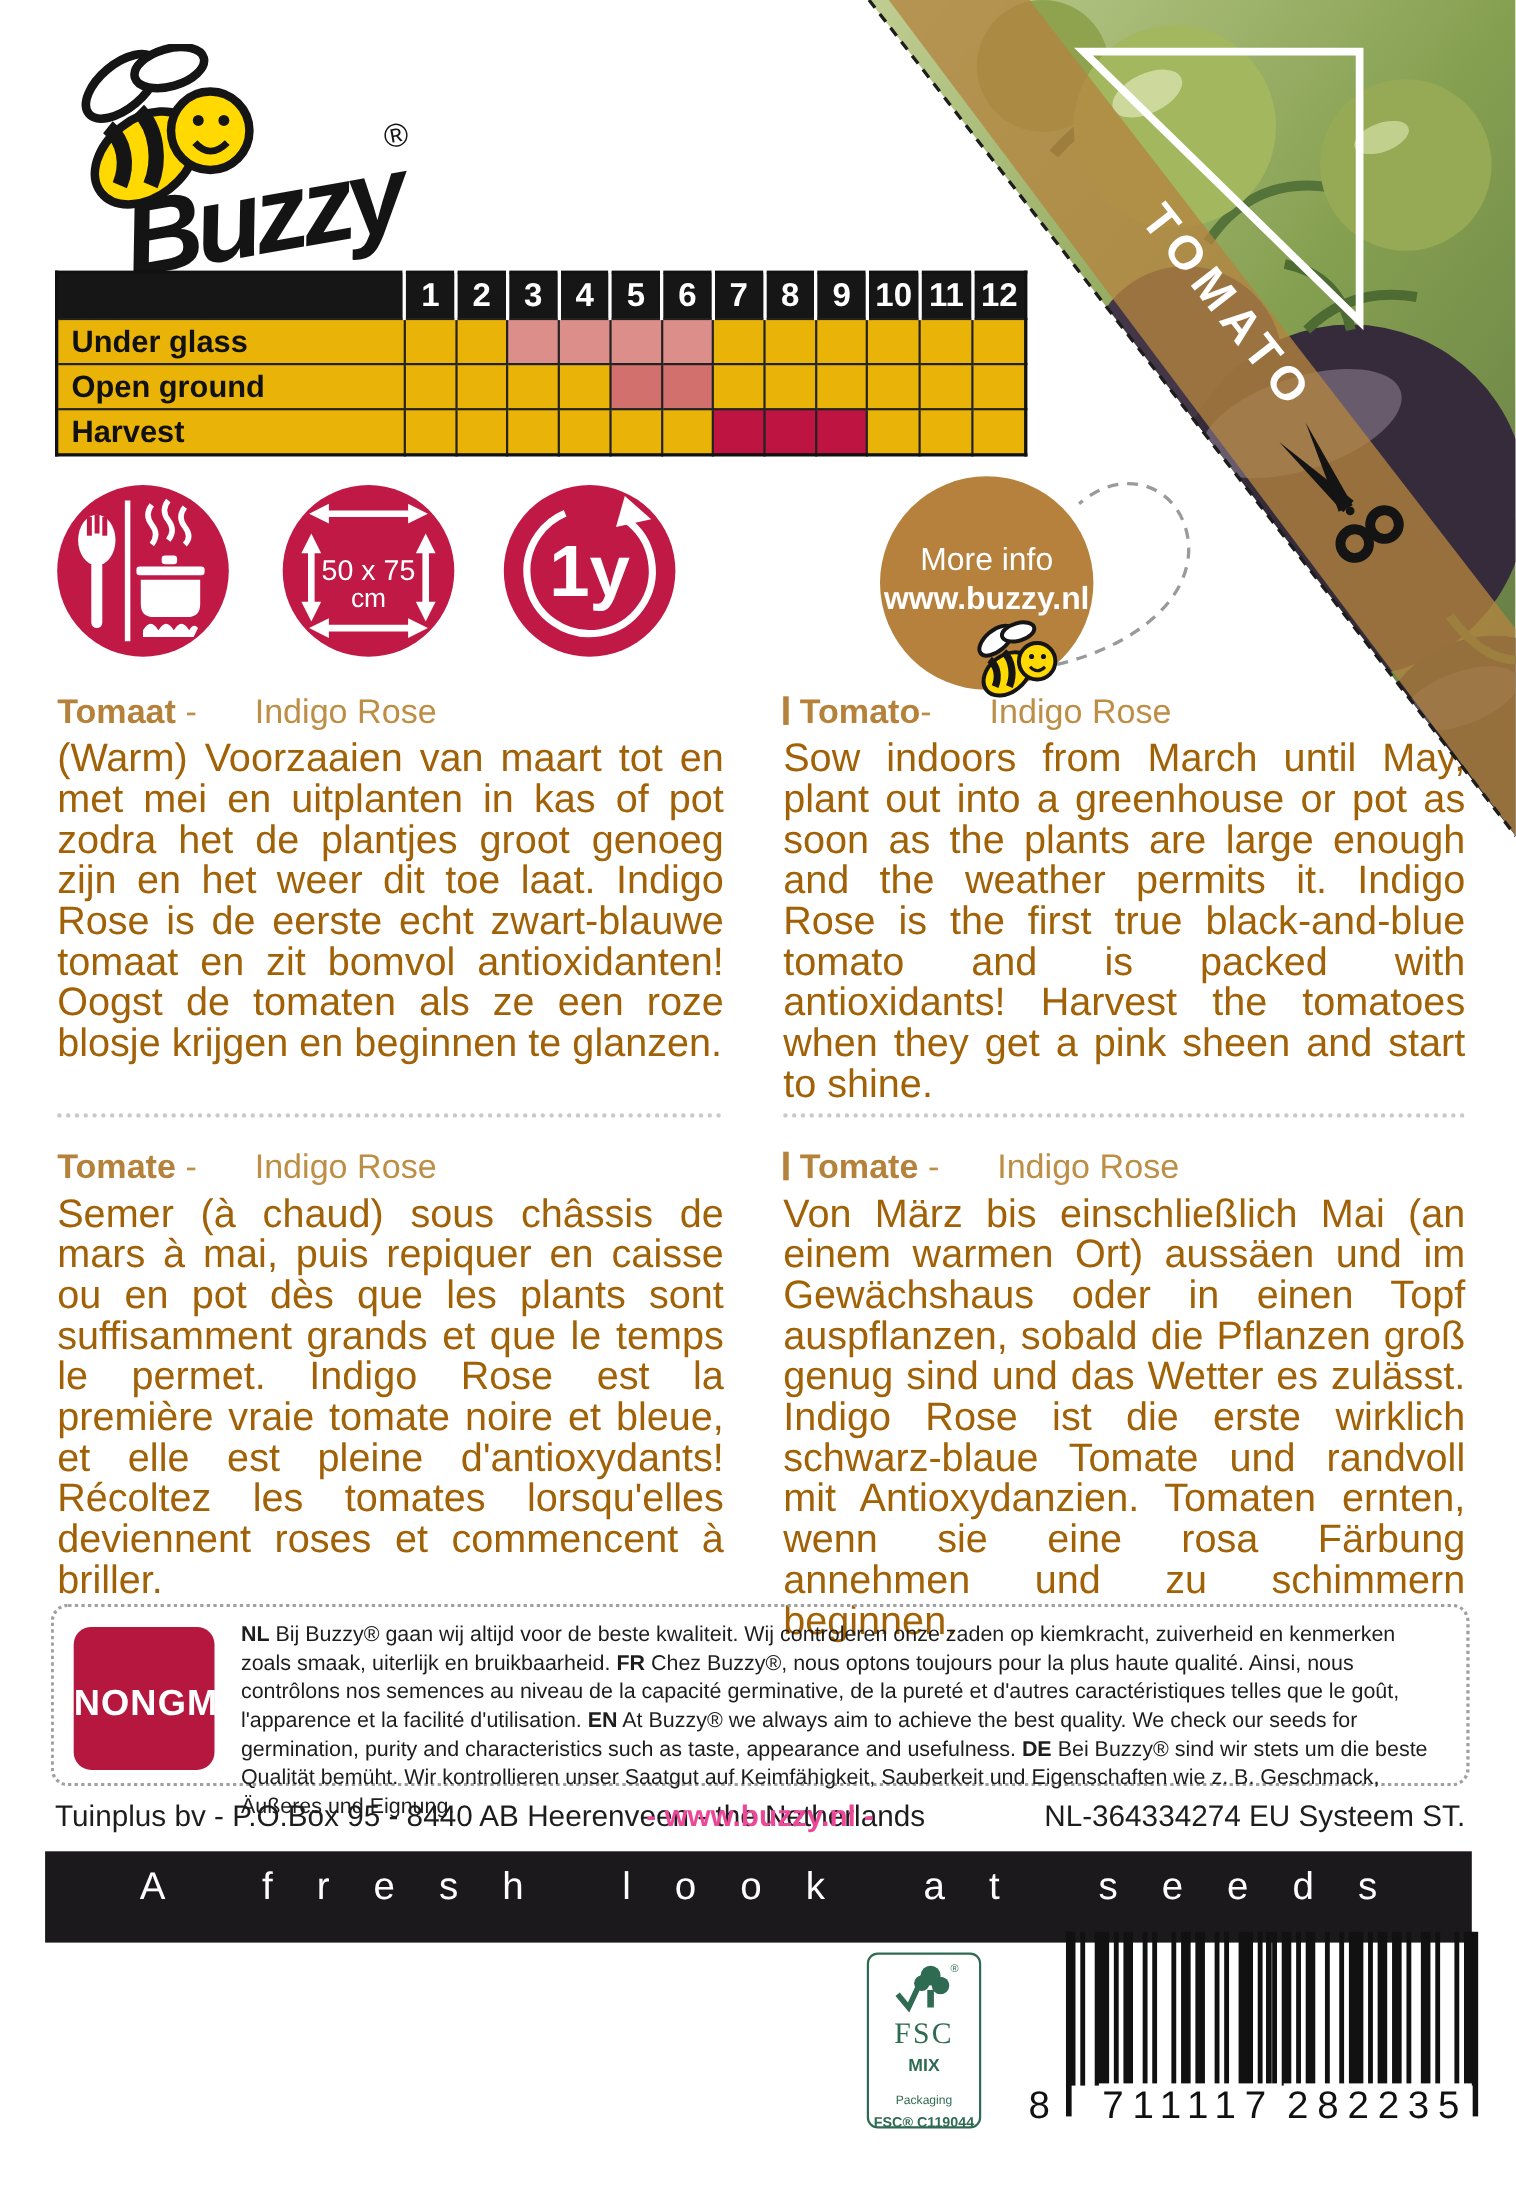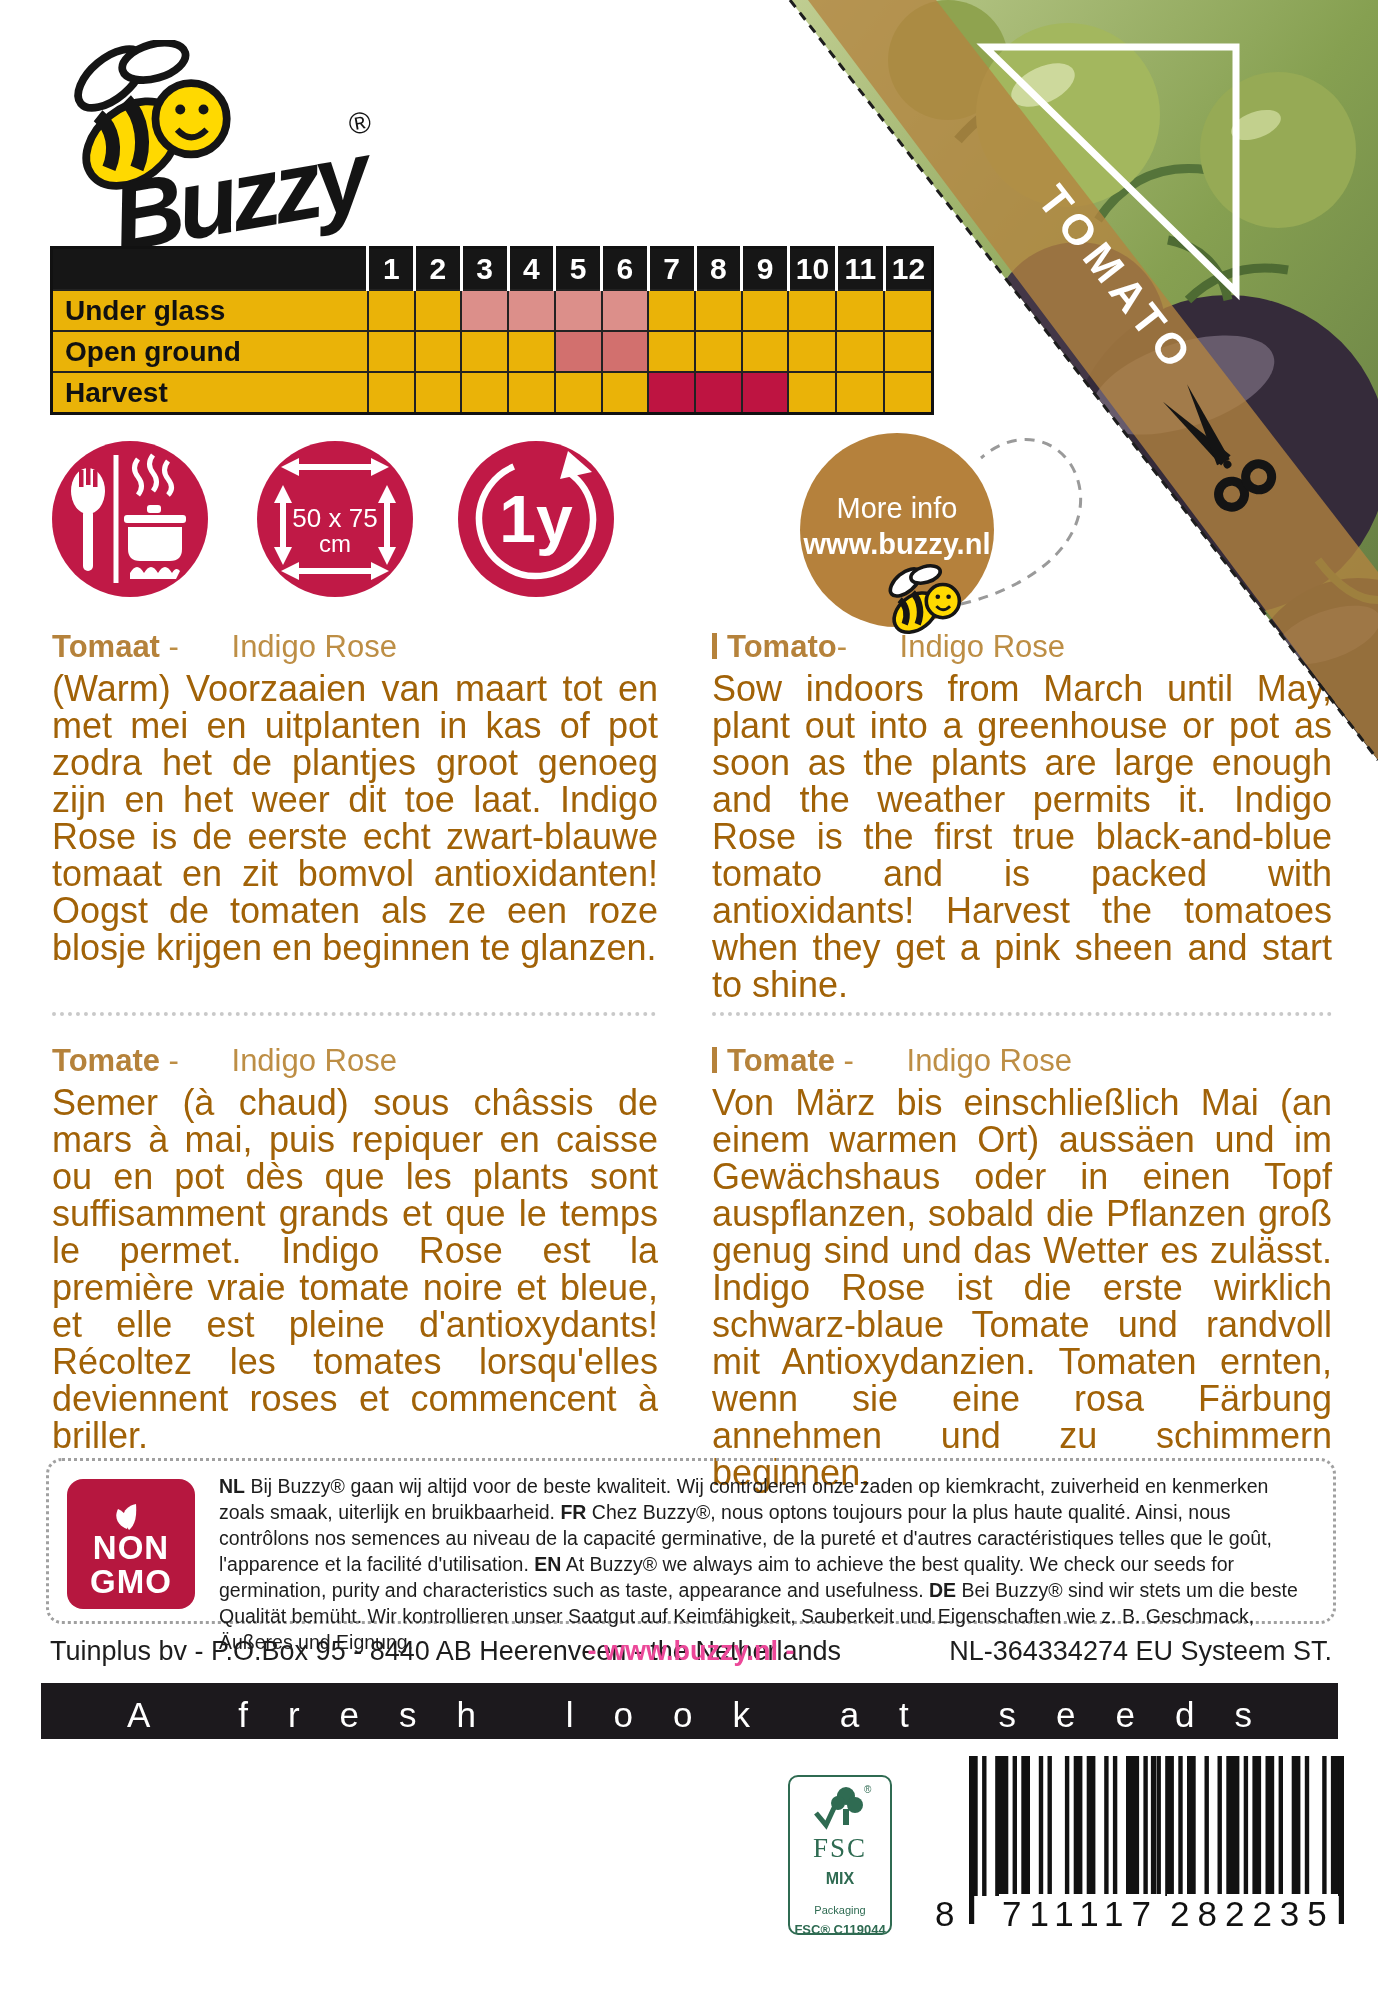--- a/index.html
+++ b/index.html
@@ -26,30 +26,30 @@
   .desc h3{margin:0 0 6px 0;font-size:31px;line-height:34px;font-weight:bold;color:#b5823b;}
   .desc h3 .variety{font-weight:normal;color:#bd8e45;margin-left:44px;}
   .desc h3 .sep{font-weight:normal;color:#bd8e45;white-space:pre;}
   .desc p{margin:0;font-size:36px;line-height:37px;text-align:justify;color:#a16207;}
   .tbar{display:inline-block;width:5px;height:26px;background:#b5823b;margin-right:10px;vertical-align:-2px;}
   .dotsep{position:absolute;border-top:4px dotted #c9c9c9;height:0;}
   
   .quality{position:absolute;left:46px;top:1458px;width:1284px;height:160px;
            border:3px dotted #a0a0a0;border-radius:16px;}
   .gmo{position:absolute;left:18px;top:18px;width:128px;height:130px;background:#b6173f;border-radius:16px;
-       display:flex;flex-direction:column;align-items:center;justify-content:flex-start;padding-top:24px;box-sizing:border-box;}
+       display:flex;flex-direction:row;align-items:center;justify-content:flex-start;padding-top:8px;box-sizing:border-box;}
   .gmo .txt{color:#fff;font-weight:bold;font-size:33px;line-height:34px;letter-spacing:1px;text-align:center;}
   .qtext{position:absolute;left:170px;top:12px;width:1098px;font-size:19.5px;line-height:26px;color:#1d1d1d;text-align:left;}
   .qtext b{font-weight:bold;}
   
   .footer{position:absolute;left:50px;top:1636px;width:1282px;height:34px;font-size:27px;color:#1d1d1d;}
   .footer .l{position:absolute;left:0;top:0;}
   .footer .c{position:absolute;left:0;right:0;text-align:center;font-weight:bold;color:#ec4899;}
   .footer .r{position:absolute;right:0;top:0;}
-  .tagline{position:absolute;left:41px;top:1683px;width:1297px;height:56px;background:#1c191d;
+  .tagline{position:absolute;left:41px;top:1683px;width:1297px;height:83px;background:#1c191d;
            color:#fff;font-size:35px;line-height:64px;text-align:center;letter-spacing:40px;text-indent:40px;}
   
   .fsc{position:absolute;left:788px;top:1775px;width:104px;height:160px;border:2px solid #2f6b52;border-radius:10px;
        color:#2f6b52;text-align:center;box-sizing:border-box;padding-top:6px;}
   .fsc .acr{font-family:"Liberation Serif",serif;font-size:27px;letter-spacing:2px;margin-top:-2px;}
   .fsc .mix{font-size:16px;font-weight:bold;margin-top:6px;}
   .fsc .pkg{font-size:11px;margin-top:16px;}
   .fsc .lic{font-size:13px;font-weight:bold;margin-top:6px;}
   .barcode{position:absolute;left:935px;top:1756px;width:412px;height:186px;}
   .barcode .bars{position:absolute;left:34px;top:0;width:375px;height:170px;}

